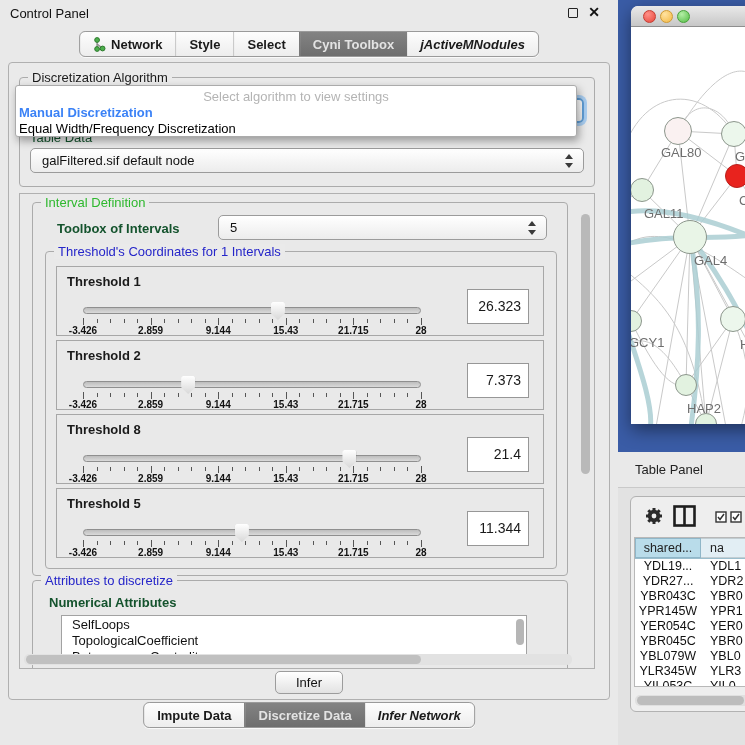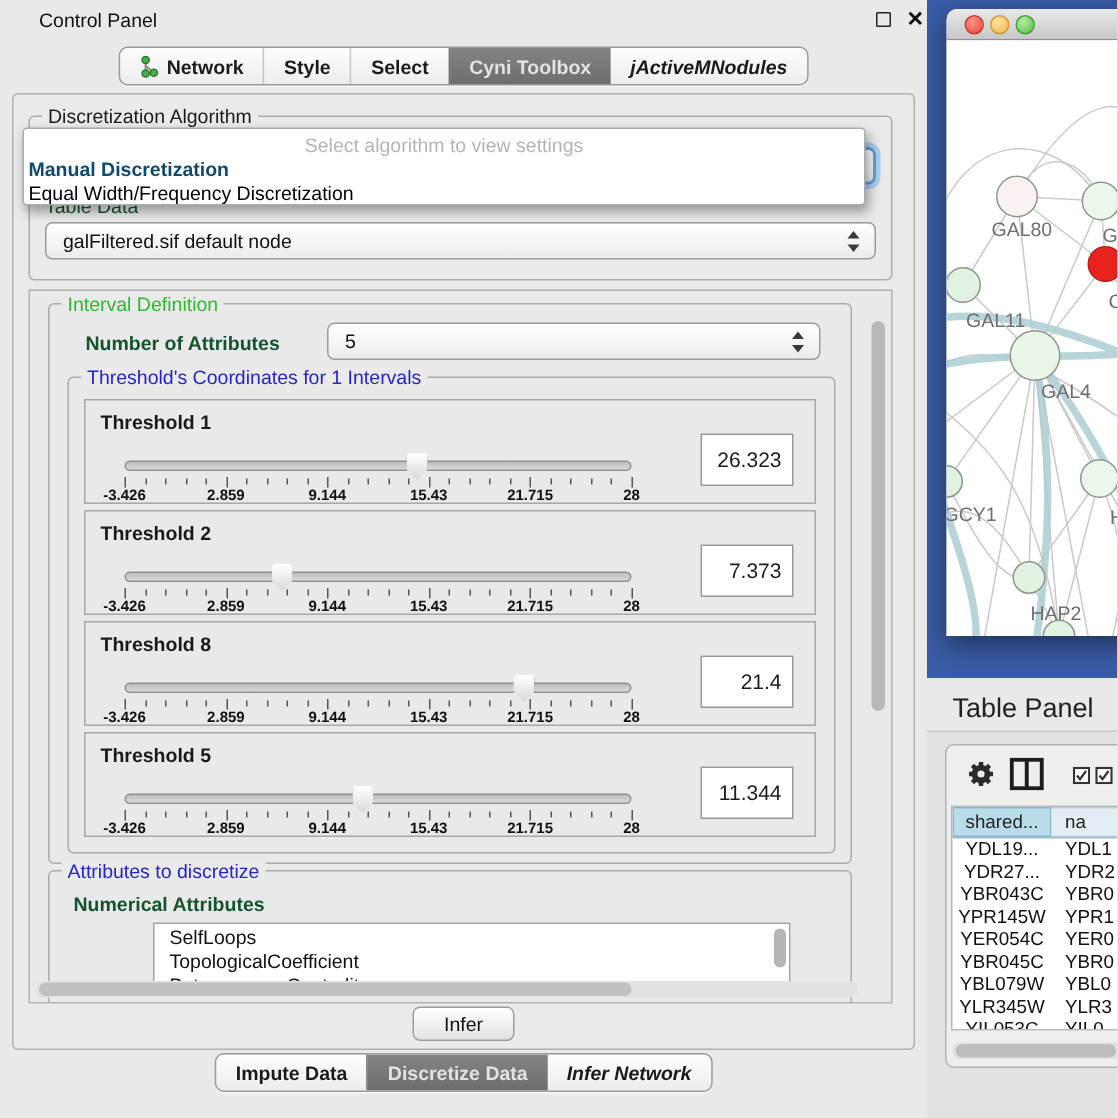--- a/index.html
+++ b/index.html
@@ -6,21 +6,21 @@
   html,body { width:745px; height:745px; }
   body {
     font-family:"Liberation Sans", sans-serif;
     background:#e7e7e7;
     position:relative;
     overflow:hidden;
     color:#1a1a1a;
   }
   
   .control-panel { position:absolute; left:0; top:0; width:618px; height:745px; background:#e9e9e9; }
-  .cp-titlebar { position:absolute; left:16px; top:0; width:100%; height:26px;text-decoration:underline; }
+  .cp-titlebar { position:absolute; left:0; top:0; width:100%; height:26px;text-decoration:underline; }
   .cp-title { position:absolute; left:10px; top:6px; font-size:13px; color:#111; }
   .float-icon { position:absolute; right:40px; top:8px; width:10px; height:10px; border:1.7px solid #222; border-radius:1px; }
   .close-icon { position:absolute; right:18px; top:4px; font-size:14px; font-weight:bold; color:#111; cursor:default; }
 
   .seg-bar { position:absolute; left:50%; transform:translateX(-50%); display:inline-flex; border:1px solid #9a9a9a; border-radius:6px; overflow:hidden; background:linear-gradient(#fdfdfd,#ededed); box-shadow:0 1px 0 rgba(255,255,255,.7); height:26px; }
   .seg { display:flex; align-items:center; gap:5px; padding:0 13px; font-size:13px; font-weight:bold; color:#1a1a1a; white-space:nowrap; }
   .seg + .seg { border-left:1px solid #c6c6c6; }
   .seg.active { background:linear-gradient(#838383,#6e6e6e); color:#e3e3e3; border-left:1px solid #6e6e6e; }
   .seg.active + .seg { border-left:none;font-style:italic; }
   .top-tabs { top:31px; }
@@ -41,21 +41,21 @@
   .stepper::before { content:""; position:absolute; left:1px; top:1px; border-left:4px solid transparent; border-right:4px solid transparent; border-bottom:5px solid #3a3a3a; }
   .stepper::after  { content:""; position:absolute; left:1px; bottom:1px; border-left:4px solid transparent; border-right:4px solid transparent; border-top:5px solid #3a3a3a; }
   .combo-hidden { left:10px; right:10px; top:20px; border:2px solid #5f9ed6; box-shadow:0 0 0 3px #a8cdf0; }
   .field-label { position:absolute; font-size:13px; color:#14532d; }
   .table-data-label { left:10px; top:52px; }
   .table-data-combo { left:10px; right:10px; top:70px; }
 
   
   .algo-popup { position:absolute; left:15px; top:85px; width:562px; height:52px; background:#ffffff; border:1px solid #ababab; border-radius:3px; box-shadow:2px 4px 8px rgba(0,0,0,.35); z-index:60; }
   .popup-hint { position:absolute; left:0; right:0; top:3px; text-align:center; font-size:13px; color:#b4b4b4; }
-  .popup-opt1 { position:absolute; left:3px; top:19px; font-size:13px; font-weight:bold; color:#0c4a6e; }
+  .popup-opt1 { position:absolute; left:3px; top:19px; font-size:13px; font-weight:bold; color:#3b82f6; }
   .popup-opt2 { position:absolute; left:3px; top:35px; font-size:13px; color:#000; }
 
   .scroll-panel { position:absolute; left:10px; right:14px; top:130px; height:476px; border:1px solid #b0b0b0; background:#e9e9e9; overflow:hidden; }
 
   .interval-group { left:12px; right:26px; top:8px; height:374px; }
   .noi-label { left:24px; top:18px; font-weight:bold; }
   .noi-combo { left:185px; right:20px; top:12px; }
   .threshold-group { left:12px; right:10px; top:48px; height:318px; }
 
   .threshold-panel { position:absolute; left:10px; right:12px; height:70px; background:#e9e9e9; border:1px solid #a7a7a7; }
@@ -64,21 +64,21 @@
   .sl-thumb { position:absolute; top:-6px; width:14px; height:18px; background:linear-gradient(#ffffff,#d8d8d8); clip-path:polygon(50% 100%, 0 62%, 0 10%, 12% 0, 88% 0, 100% 10%, 100% 62%); filter:drop-shadow(0 0 1px #777); }
   .sl-ticks { position:absolute; left:26px; right:122px; top:51px; height:8px; }
   .tick { position:absolute; top:1px; width:1px; height:4px; background:#555; }
   .tick.major { top:0; height:7px; }
   .sl-labels { position:absolute; left:26px; right:122px; top:58px; height:12px; }
   .tick-label { position:absolute; transform:translateX(-50%); font-size:10px; font-weight:bold; color:#111; white-space:nowrap; }
   .val-box { position:absolute; right:14px; top:22px; width:62px; height:35px; background:#fff; border:1px solid #979797; font-size:14px; text-align:right; line-height:33px; padding-right:7px; }
 
   .attr-group { left:12px; right:26px; top:386px; height:300px; }
   .num-attr-label { left:16px; top:14px; font-weight:bold; }
-  .attr-list { position:absolute; left:28px; right:40px; top:34px; height:42px; background:#fff; border:1px solid #a2a2a2; overflow:hidden;margin-left:41px; }
+  .attr-list { position:absolute; left:28px; right:40px; top:34px; height:42px; background:#fff; border:1px solid #a2a2a2; overflow:hidden; }
   .attr-item { font-size:13px; color:#111; padding:1px 0 1px 10px; height:16px; white-space:nowrap; }
   .list-vscroll { position:absolute; right:1px; top:1px; bottom:1px; width:10px; }
   .list-vscroll .thumb { position:absolute; left:1px; top:2px; width:8px; height:26px; background:#b6b6b6; border-radius:4px; }
 
   .v-scrollbar { position:absolute; right:3px; top:4px; width:11px; bottom:4px; z-index:5; }
   .v-scrollbar .thumb { position:absolute; left:1px; top:16px; width:9px; height:260px; background:#b9b9b9; border-radius:5px; }
   .h-scrollbar { position:absolute; left:4px; right:22px; bottom:3px; height:11px; z-index:5; background:#e2e2e2; border-radius:5px; }
   .h-scrollbar .thumb { position:absolute; left:2px; top:1px; width:72%; height:9px; background:#c0c0c0; border-radius:5px; }
 
   .apply-btn { position:absolute; left:50%; transform:translateX(-50%); top:608px; width:68px; height:23px; background:linear-gradient(#ffffff,#e2e2e2); border:1px solid #9c9c9c; border-radius:5px; font-size:13px; text-align:center; line-height:21px; color:#111; }
@@ -91,21 +91,21 @@
   .tl { position:absolute; top:4px; width:13px; height:13px; border-radius:50%; }
   .tl-red    { left:12px; background:radial-gradient(circle at 35% 30%, #ff9189, #e7463a); border:1px solid #c43d33; }
   .tl-yellow { left:29px; background:radial-gradient(circle at 35% 30%, #ffe3a1, #f3b843); border:1px solid #cf9a33; }
   .tl-green  { left:46px; background:radial-gradient(circle at 35% 30%, #b4eea6, #54bd45); border:1px solid #46a039; }
   .net-content { position:relative; width:140px; height:397px; background:#fff; overflow:hidden; }
   .net-svg { position:absolute; left:0; top:0; }
   .net-node { position:absolute; border-radius:50%; border:1px solid #8c968c; }
   .net-label { position:absolute; font-size:13px; color:#6e6e6e; white-space:nowrap; }
 
   .table-header-bar { position:absolute; left:0; top:452px; width:100%; height:36px; background:#e9e9e9; border-bottom:1px solid #c9c9c9; }
-  .table-header-bar span { position:absolute; left:17px; top:10px; font-size:18px; color:#222; }
+  .table-header-bar span { position:absolute; left:17px; top:10px; font-size:13px; color:#222; }
   .table-area { position:absolute; left:0; top:488px; width:100%; height:257px; background:#e2e2e2; }
   .tp-panel { position:absolute; left:12px; top:8px; width:130px; height:216px; background:#eeeeee; border:1px solid #b2b2b2; border-radius:6px; }
   .tp-toolbar-icon { position:absolute; }
   .node-table { position:absolute; left:3px; top:40px; width:124px; height:150px; background:#fff; border:1px solid #b8b8b8; overflow:hidden; font-size:12.5px; }
   .nt-header { display:flex; height:21px; border-bottom:1px solid #9bbecd; }
   .nt-h1 { width:66px; background:#b9dcea; border:1px solid #8fb6c8; text-align:center; line-height:19px; color:#222; }
   .nt-h2 { flex:1; background:#e2eef4; border-top:1px solid #c2cdd2; border-bottom:1px solid #c2cdd2; padding-left:9px; line-height:19px; color:#222; }
   .nt-row { display:flex; height:15px; line-height:15px; }
   .nt-c1 { width:66px; text-align:center; color:#111; }
   .nt-c2 { flex:1; padding-left:9px; color:#111; }
@@ -161,21 +161,21 @@
       <div class="combo table-data-combo">
         <span>galFiltered.sif default node</span>
         <span class="stepper"></span>
       </div>
     </div>
 
     <div class="scroll-panel">
 
       <div class="group interval-group">
         <span class="group-title gt-green">Interval Definition</span>
-        <span class="field-label noi-label">Number of Attributes</span>
+        <span class="field-label noi-label">Toolbox of Intervals</span>
         <div class="combo noi-combo">
           <span>5</span>
           <span class="stepper"></span>
         </div>
 
         <div class="group threshold-group">
           <span class="group-title gt-blue">Threshold's Coordinates for 1 Intervals</span>
 
           <div class="threshold-panel" style="top:14px;">
             <span class="t-title">Threshold 1</span>

